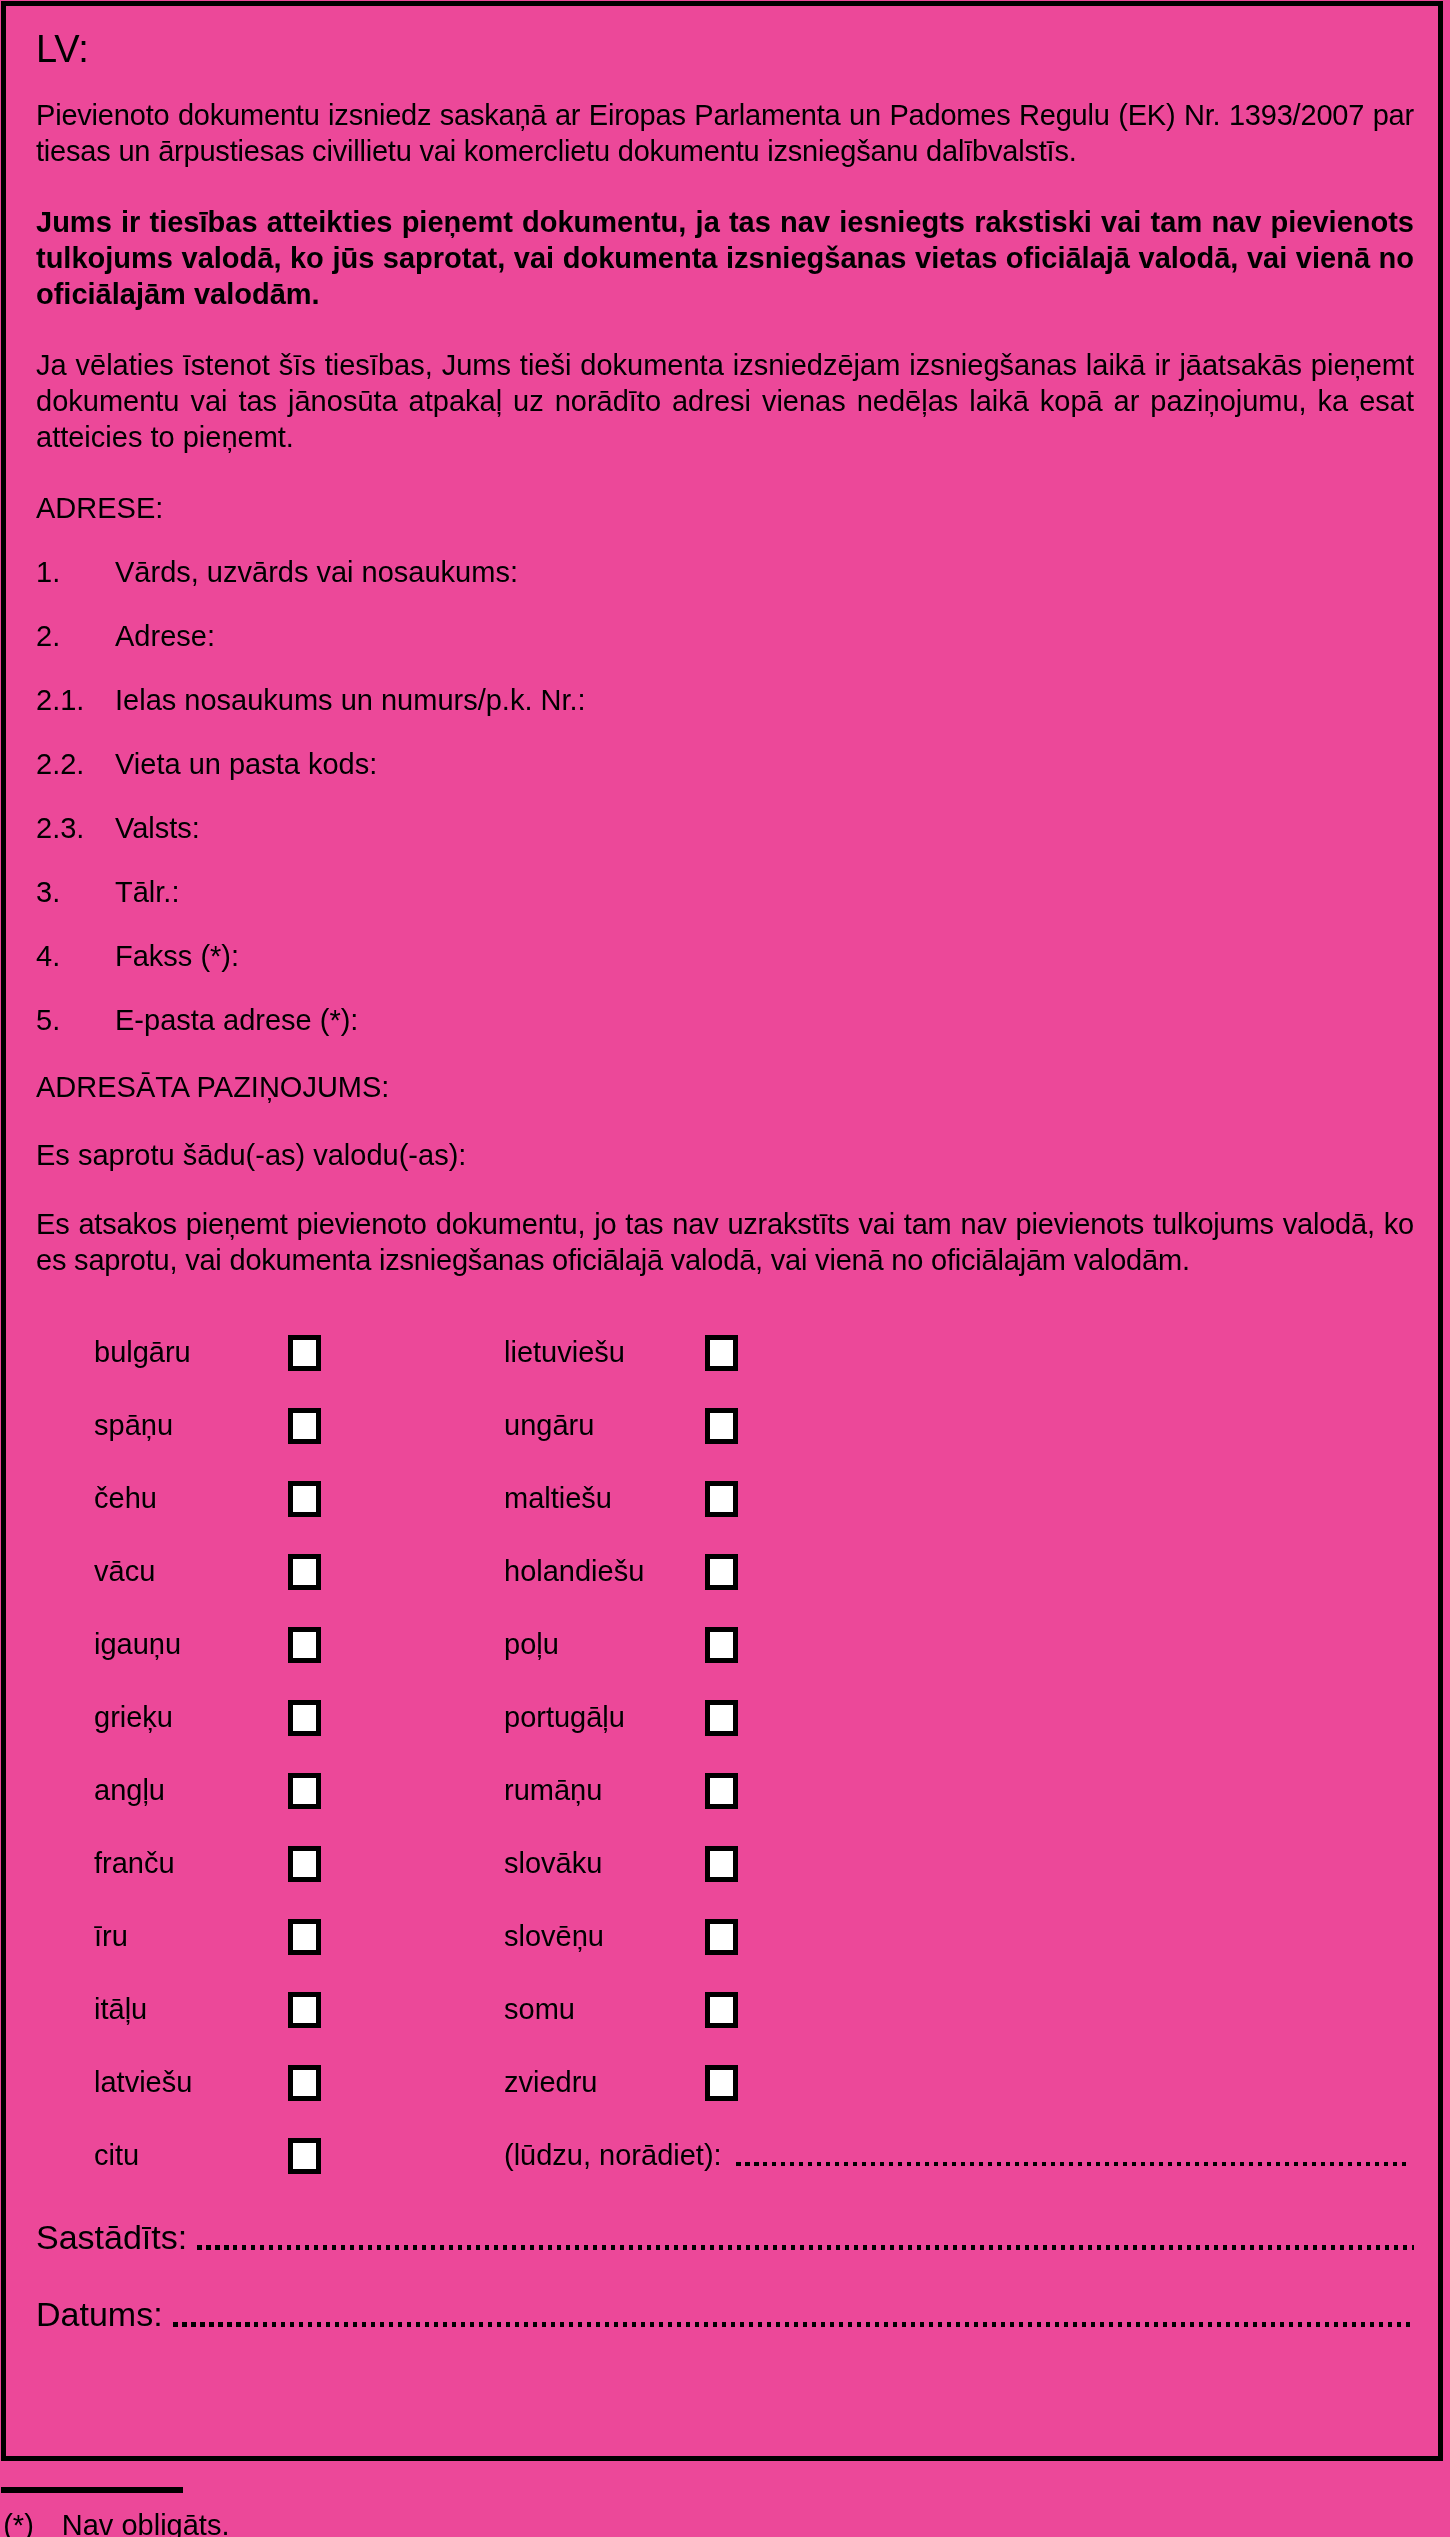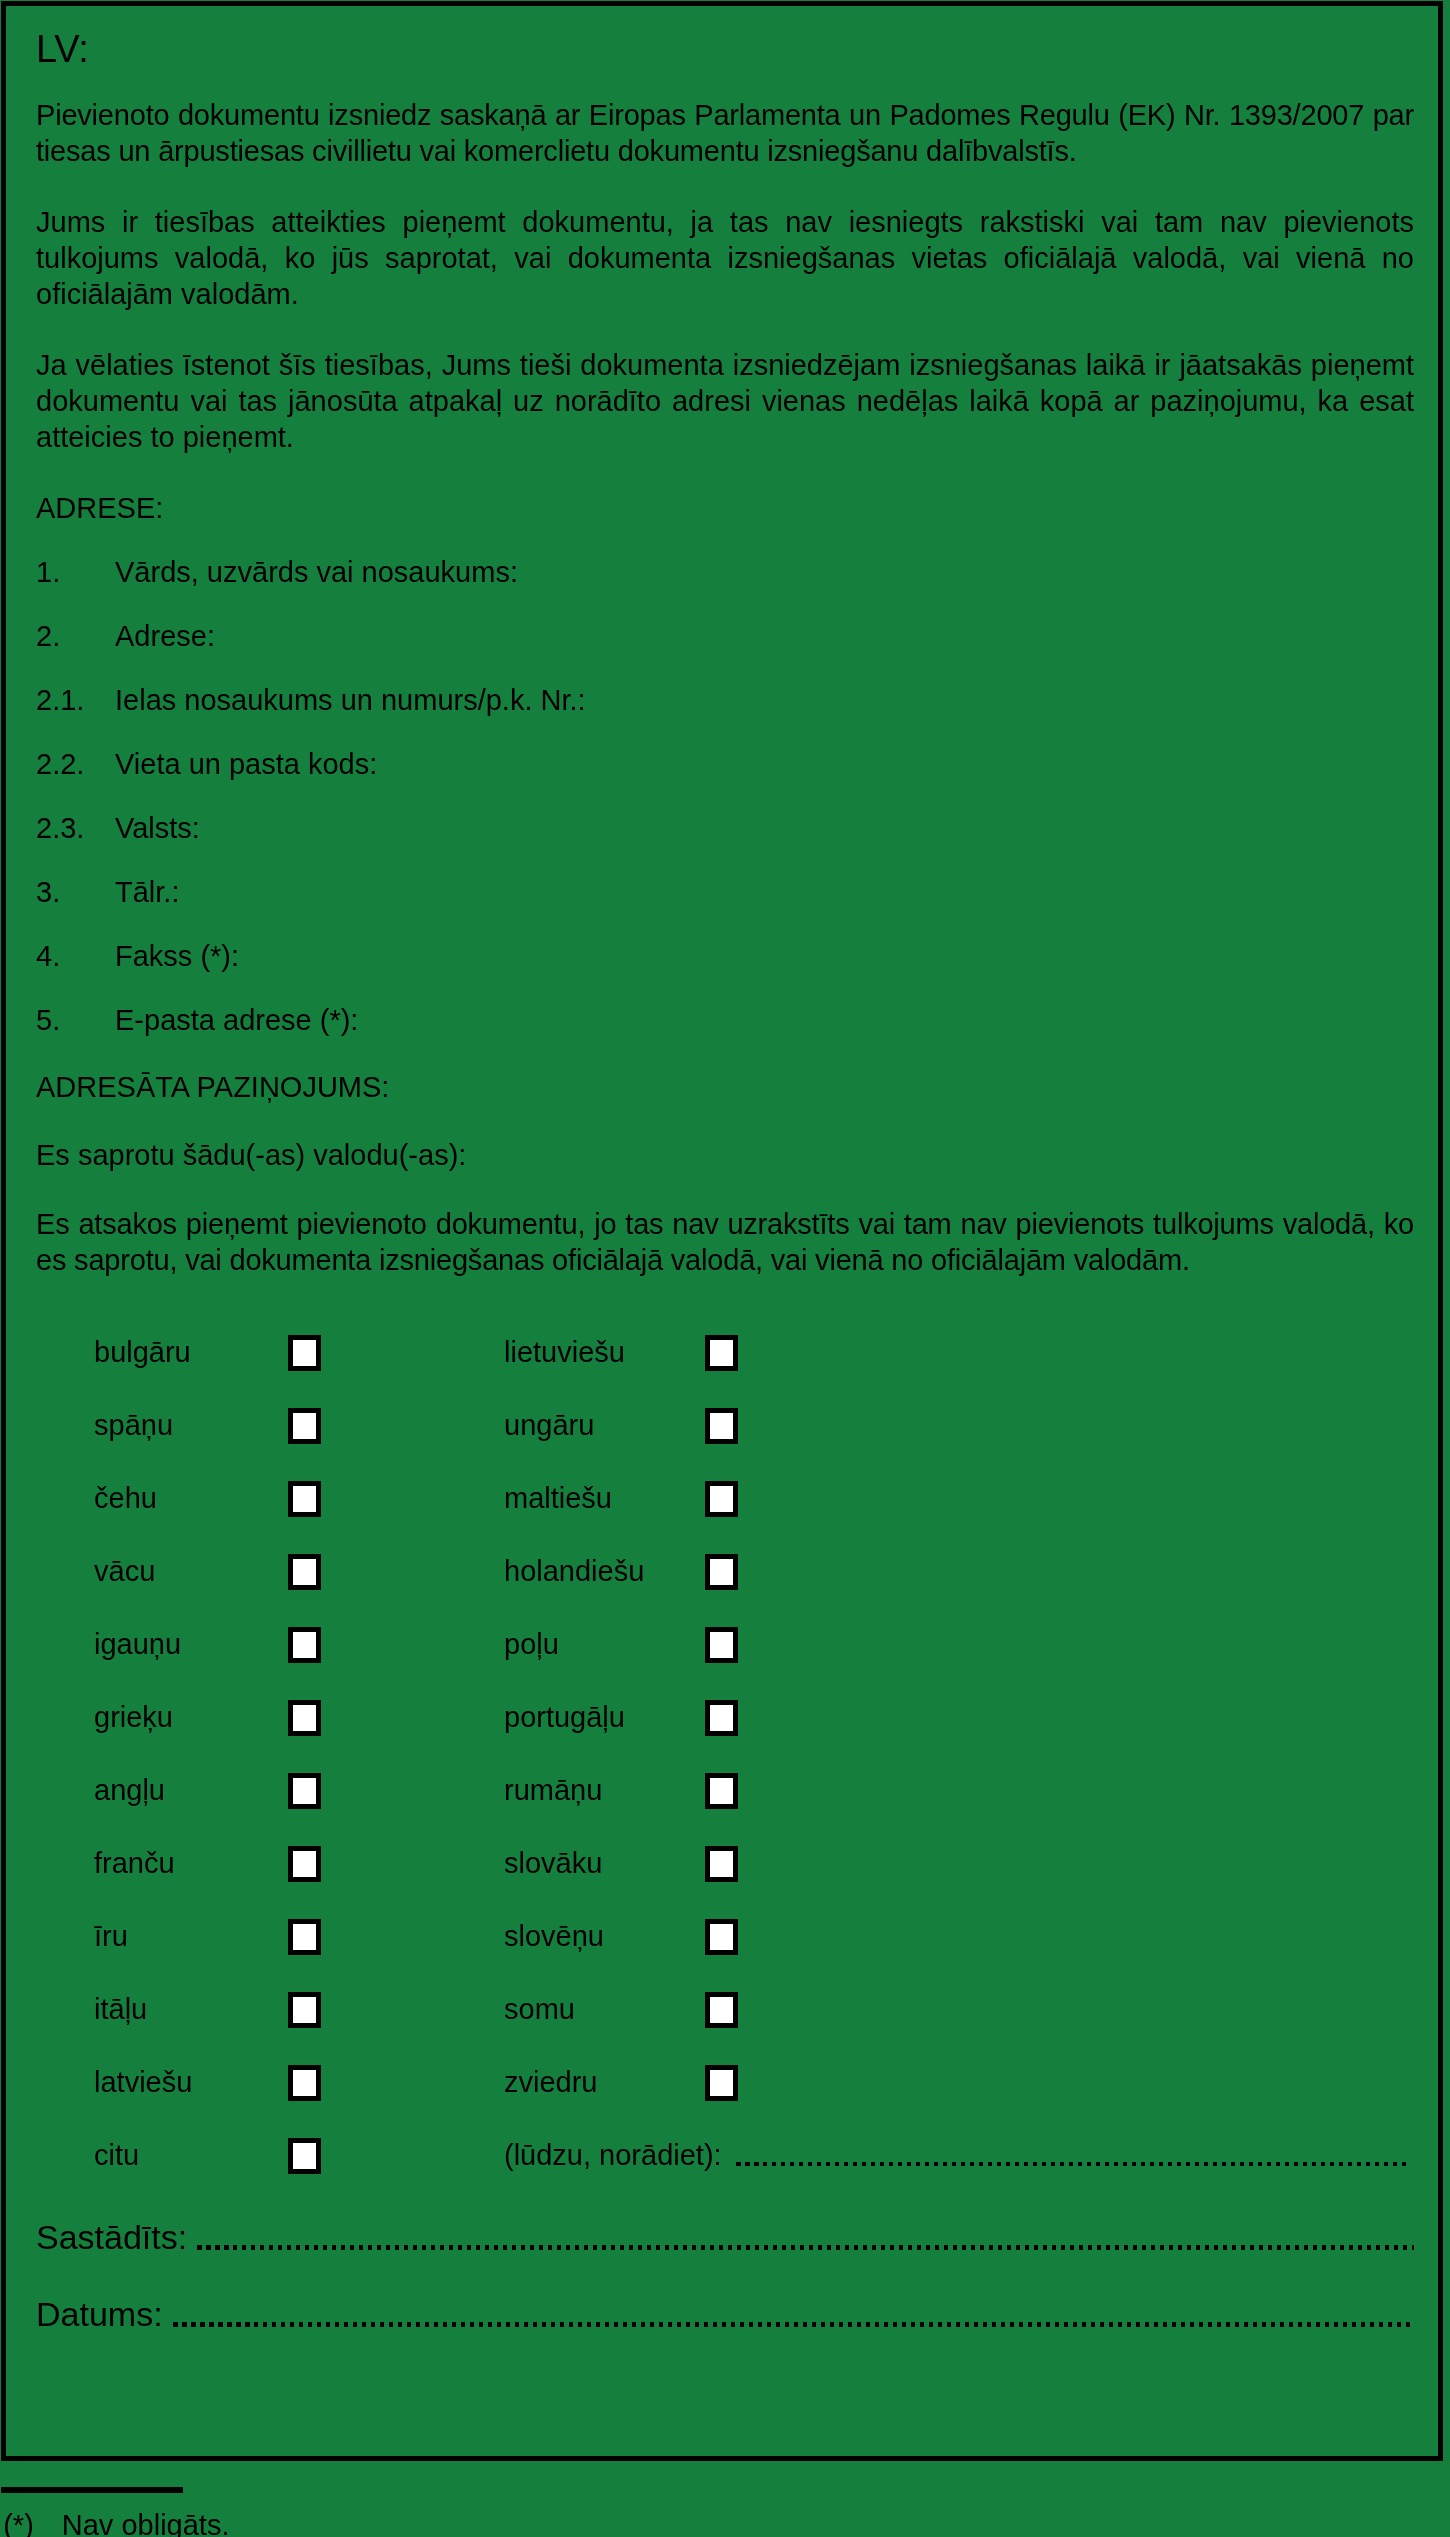--- a/index.html
+++ b/index.html
@@ -1,20 +1,20 @@
 <!DOCTYPE html>
 <html style="font-size:10.2px"><head>
 <meta charset="utf-8">
 <style>
   * { margin:0; padding:0; box-sizing:border-box; }
   html,body { background:#ffffff; }
   .page {
     position:relative;
     width:1451px; height:2538px;
-    background:#15803d;
+    background:#ec4899;
     color:#000000;
     font-family:"Liberation Sans", sans-serif;
     overflow:hidden;
   }
   
   .form-box {
     position:absolute; left:1.3px; top:1.3px;
     width:1442px; height:2460px;
     border:5.7px solid #000;
   }
@@ -23,21 +23,21 @@
     position:absolute; left:36px; top:7px; width:1378px;
   }
   .lv {
     font-size:38px; line-height:38px; margin-top:23px;
   }
   .para {
     font-size:29px; line-height:36px;
     text-align:justify; hyphens:none;
   }
   .p1 { margin-top:29px; letter-spacing:-0.2px; }
-  .p2 { margin-top:35px; }
+  .p2 { margin-top:35px;font-weight:bold; }
   .p3 { margin-top:35px; }
   .heading {
     font-size:29px; line-height:36px; font-weight:400; margin-top:35px;
   }
   .h-addressee { margin-top:31px; }
   .statement { margin-top:33px; letter-spacing:-0.2px; }
   .langs-intro { margin-top:32px; text-align:left; }
   .form-item { position:relative; margin-top:28px; font-size:29px; line-height:36px; }
   .item-num { position:absolute; left:0; }
   .item-label { display:block; margin-left:79px; }

